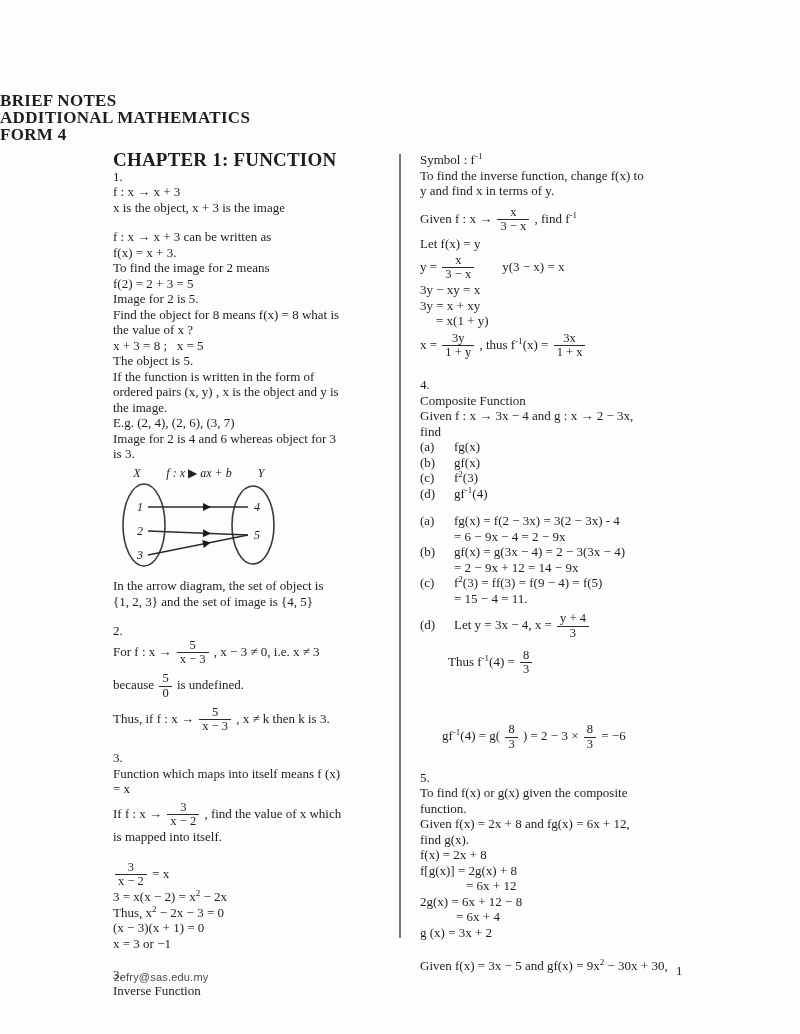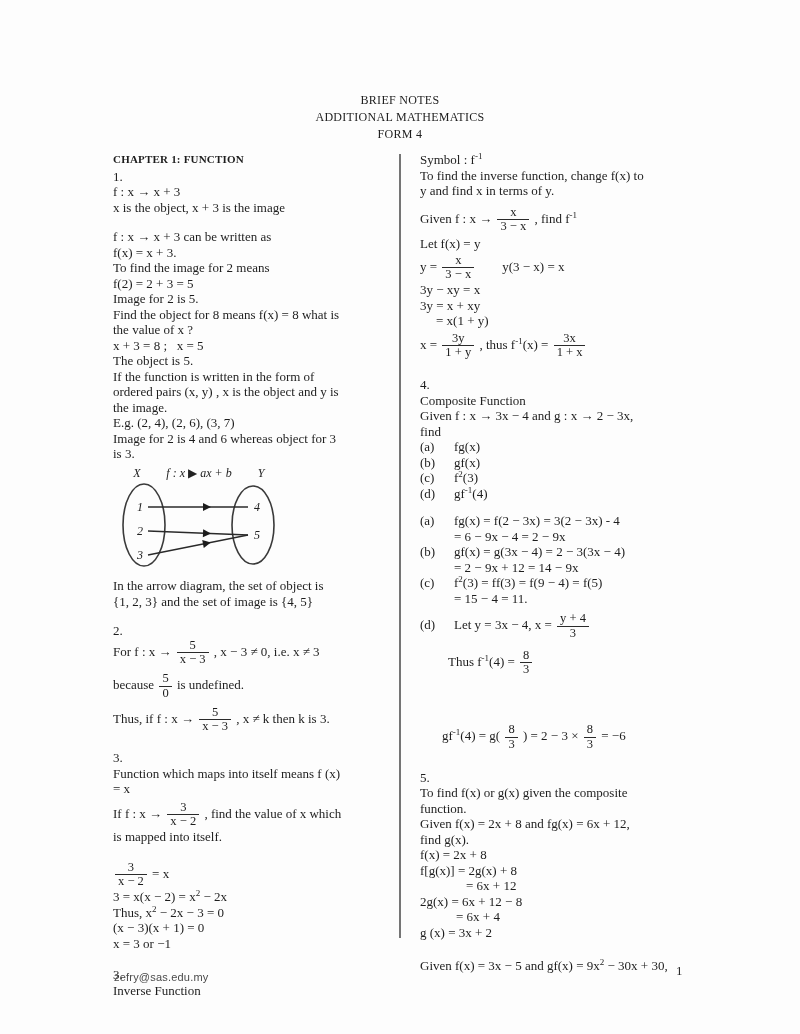--- a/index.html
+++ b/index.html
@@ -1,30 +1,30 @@
 <!DOCTYPE html>
 <html><head>
 <meta charset="utf-8">
 <style>
   html,body{margin:0;padding:0;background:#ffffff;}
   .page{
     position:relative;width:800px;height:1034px;background:#fdfdfd;
     font-family:"Liberation Serif",serif;color:#1d1d1d;overflow:hidden;
   }
   .title-block{
-    position:absolute;top:92px;left:0;width:800px;text-align:center;
-    font-weight:normal;font-size:12px;line-height:17px;letter-spacing:.3px;
+    position:absolute;top:92px;left:0;width:800px;text-align:left;
+    font-weight:bold;font-size:17px;line-height:17px;letter-spacing:.3px;
   }
   .divider{
     position:absolute;left:399px;top:154px;width:2px;height:784px;background:#757575;
   }
   .col{position:absolute;font-size:13px;line-height:15.5px;}
   .left-col{left:113px;top:152px;width:284px;}
   .right-col{left:420px;top:152px;width:305px;}
-  .heading{font-weight:bold;font-size:11px;margin-bottom:1px;letter-spacing:.2px;}
+  .heading{font-weight:bold;font-size:19px;margin-bottom:1px;letter-spacing:.2px;}
   .item{display:flex;flex-direction:column;}
   .num{width:30px;flex:none;}
   .body{flex:1;min-width:0;}
   .line{white-space:nowrap;min-height:15px;}
   .lab-box{display:inline-block;width:34px;}
   .vsp{width:1px;}
   .flush{width:100%;}
   .frac{display:inline-block;text-align:center;vertical-align:middle;margin:0 2px;line-height:1.1;font-size:12.5px;}
   .frac .fn{display:block;border-bottom:1px solid #2a2a2a;padding:0 3px;}
   .frac .fd{display:block;padding:0 3px;}

